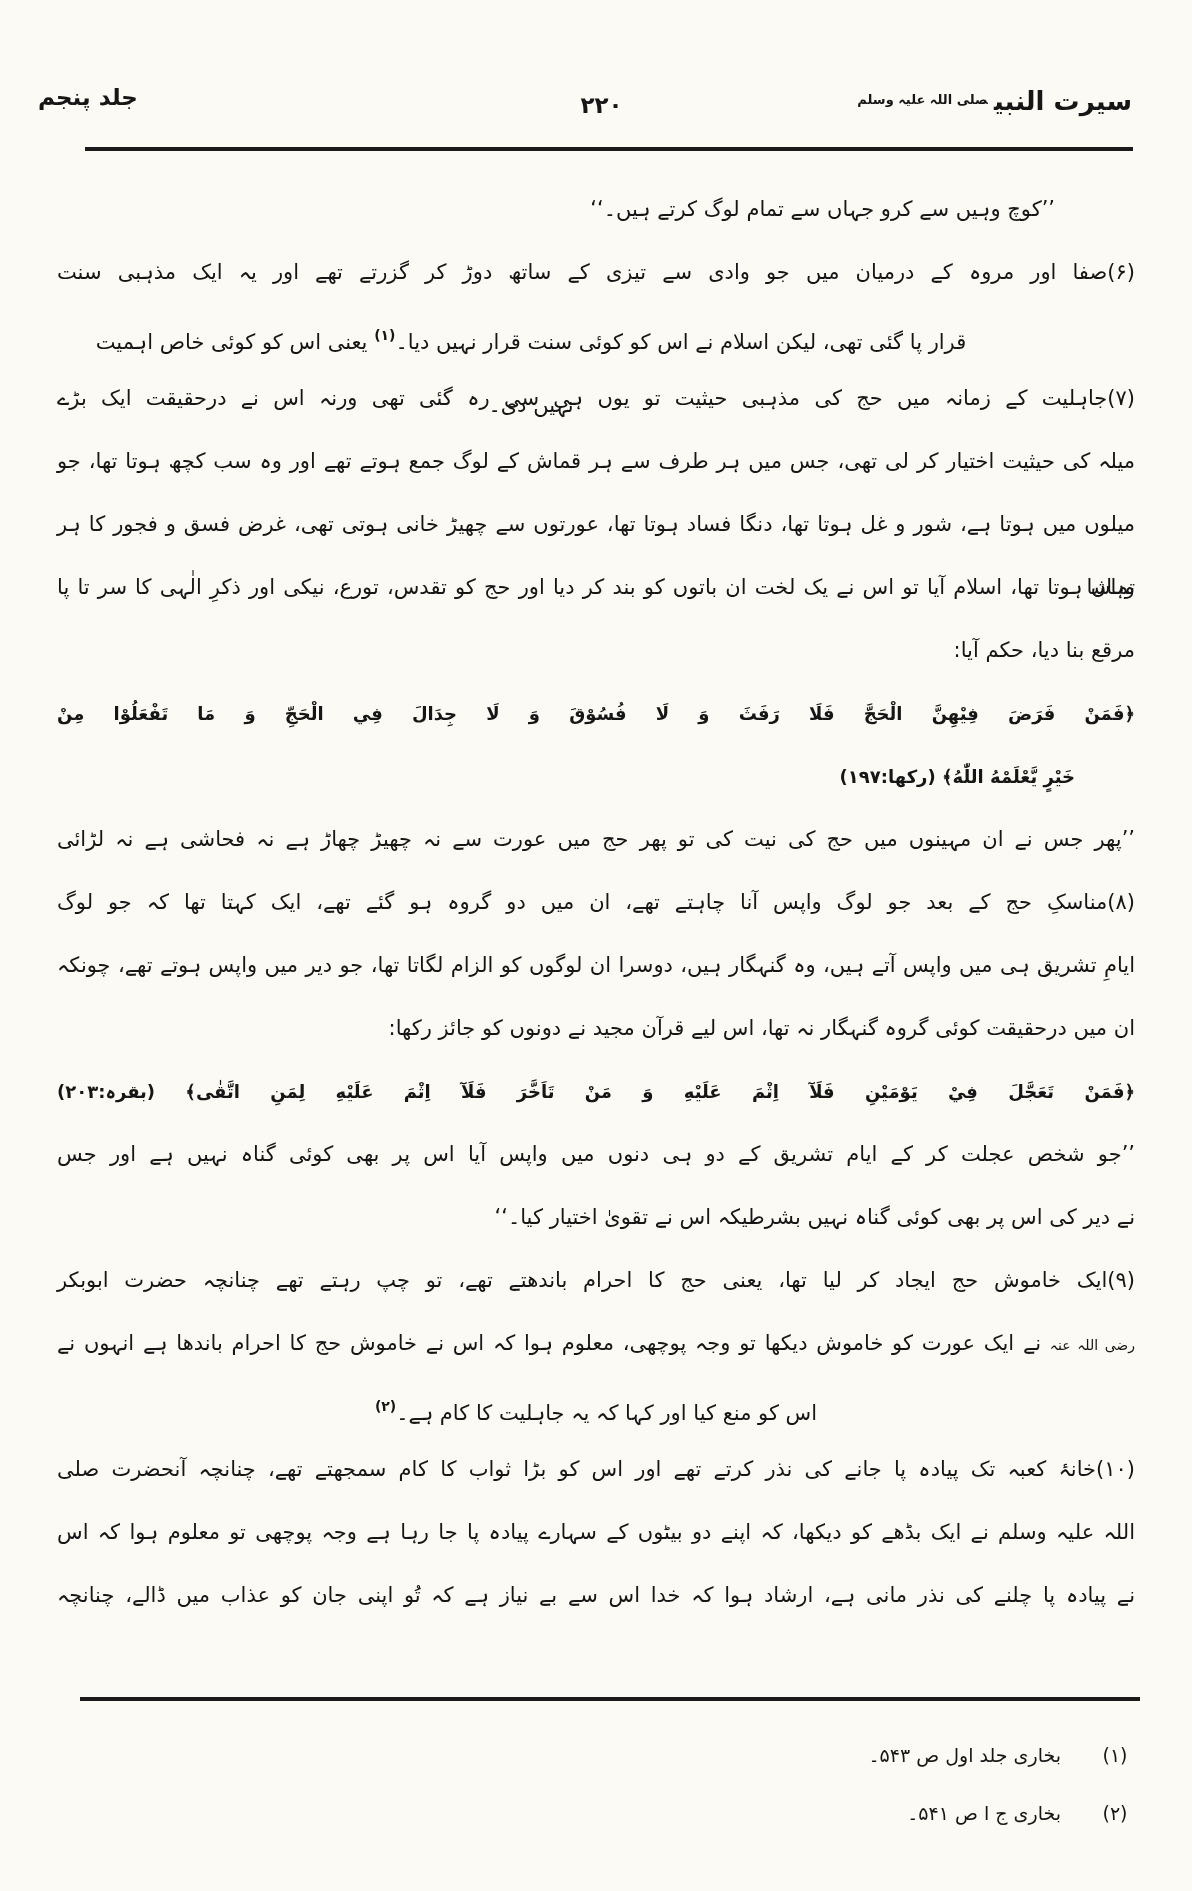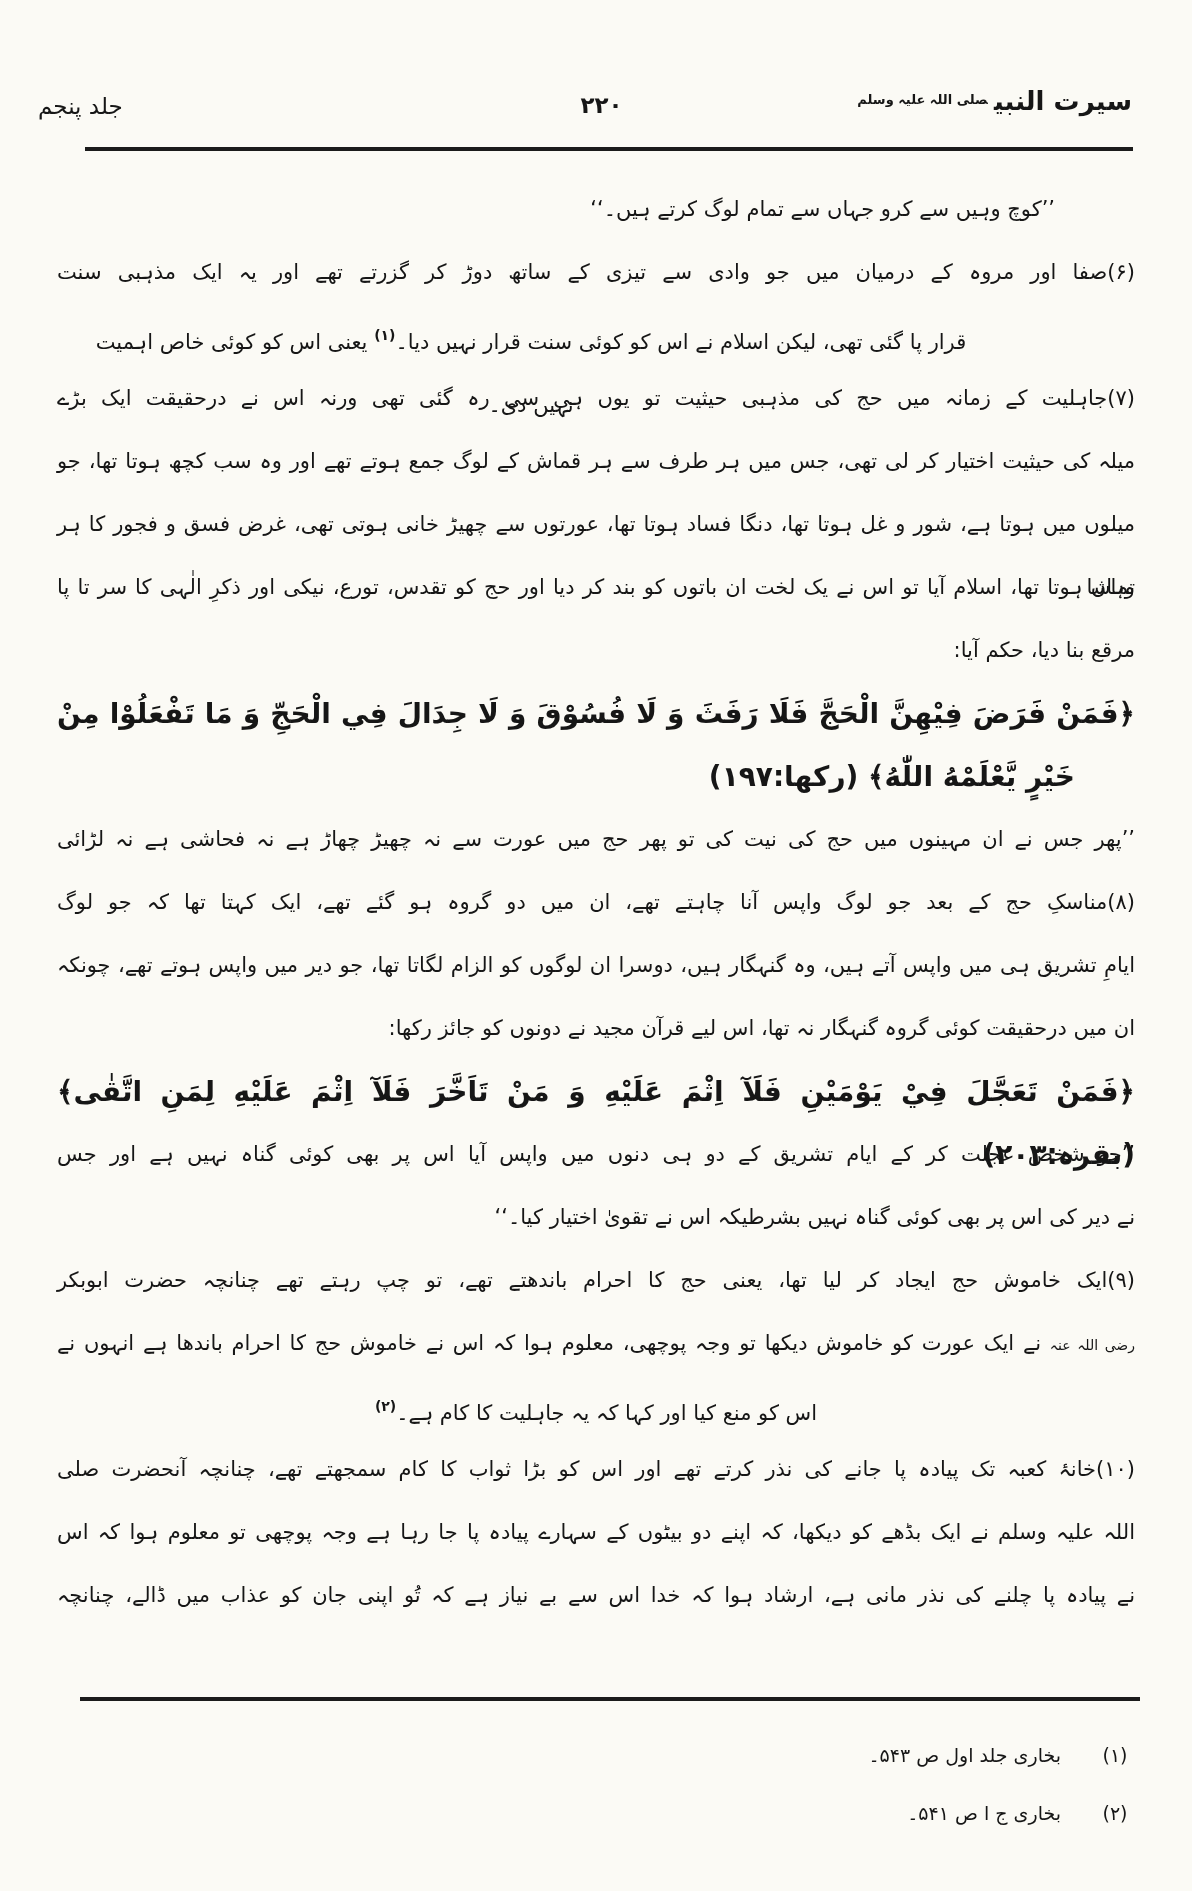--- a/index.html
+++ b/index.html
@@ -9,30 +9,30 @@
     background:#fbfaf5;
     color:#161616;
     font-family:"DejaVu Sans",sans-serif;
     direction:rtl;
     overflow:hidden;
   }
   
   .hdr-title{position:absolute;top:86px;right:60px;font-size:26px;font-weight:bold;white-space:nowrap;}
   .hdr-salutation{font-size:13px;font-weight:bold;vertical-align:6px;margin-right:6px;}
   .hdr-pagenum{position:absolute;top:92px;left:11px;right:0;text-align:center;font-size:23px;font-weight:bold;letter-spacing:3px;}
-  .hdr-volume{position:absolute;top:93px;left:38px;font-size:23px;font-weight:normal;white-space:nowrap;}
+  .hdr-volume{position:absolute;top:84px;left:38px;font-size:23px;font-weight:bold;white-space:nowrap;}
   .hdr-rule{position:absolute;top:147px;left:85px;width:1048px;height:4px;background:#1b1b1b;}
   
   .bodytext{position:absolute;top:178px;left:57px;width:1078px;}
   .line{height:63px;line-height:63px;font-size:21px;}
   .l-full{text-align:justify;text-align-last:justify;}
   .l-right{text-align:right;}
   .l-left{text-align:center;}
   .l-center{text-align:right;}
-  .verse{font-weight:bold;font-size:28px;}
+  .verse{font-weight:bold;font-size:18px;}
   .fn-sup{font-size:14px;vertical-align:9px;font-weight:bold;}
   .honorific{font-size:14px;}
   .pr80{padding-right:80px;}
   .pr60{padding-right:60px;}
   .pl30{padding-left:30px;padding-right:160px;}
   .pl95{padding-left:95px;}
   .pl190{padding-left:190px;}
   .pl250{padding-left:250px;}
   
   .fn-rule{position:absolute;top:1697px;left:80px;width:1060px;height:4px;background:#1b1b1b;}

